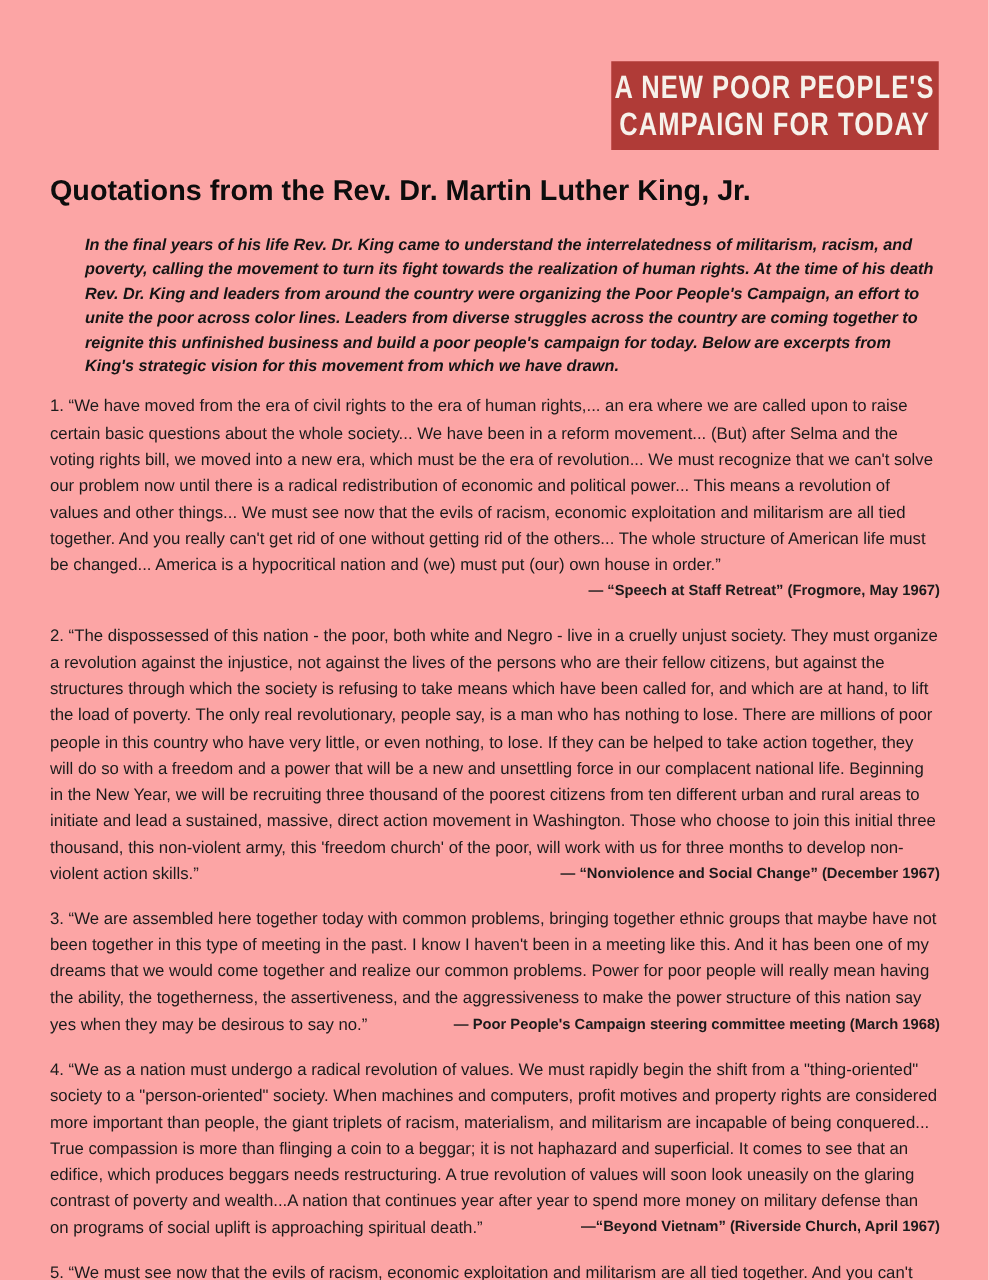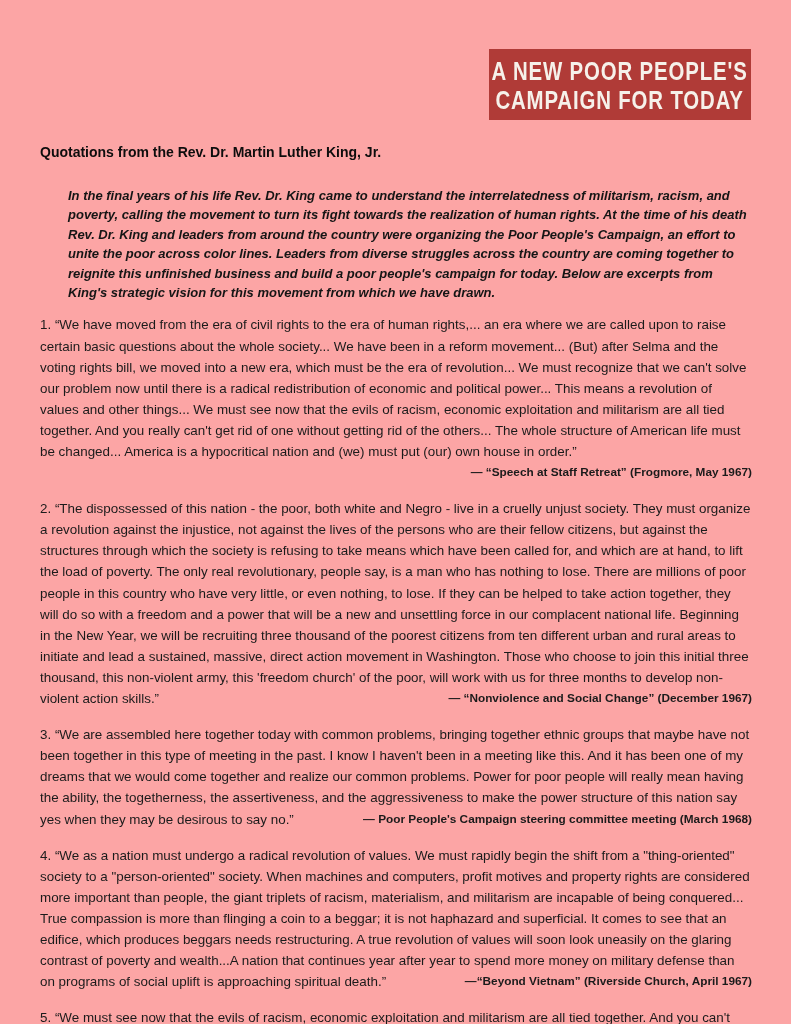--- a/index.html
+++ b/index.html
@@ -33,21 +33,21 @@
     transform-origin: center center;
   }
   .content {
     position: absolute;
     left: 40px;
     top: 140px;
     width: 712px;
   }
   h1.doc-title {
     margin: 0 0 22px 0;
-    font-size: 14px;
+    font-size: 23px;
     line-height: 24px;
     font-weight: 700;
     color: #0d0d0d;
   }
   .intro {
     margin: 12px 4px 12px 28px;
     font-style: italic;
     font-weight: 700;
     font-size: 13px;
     line-height: 19.4px;

